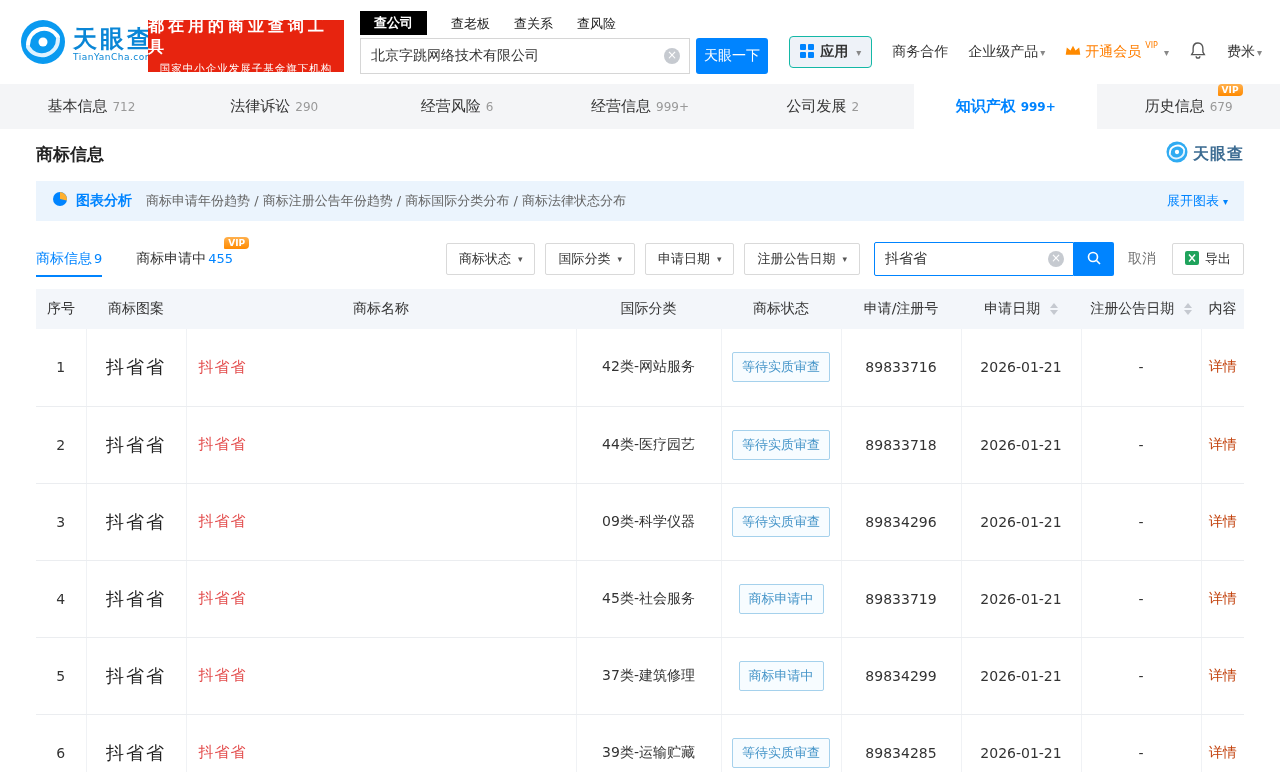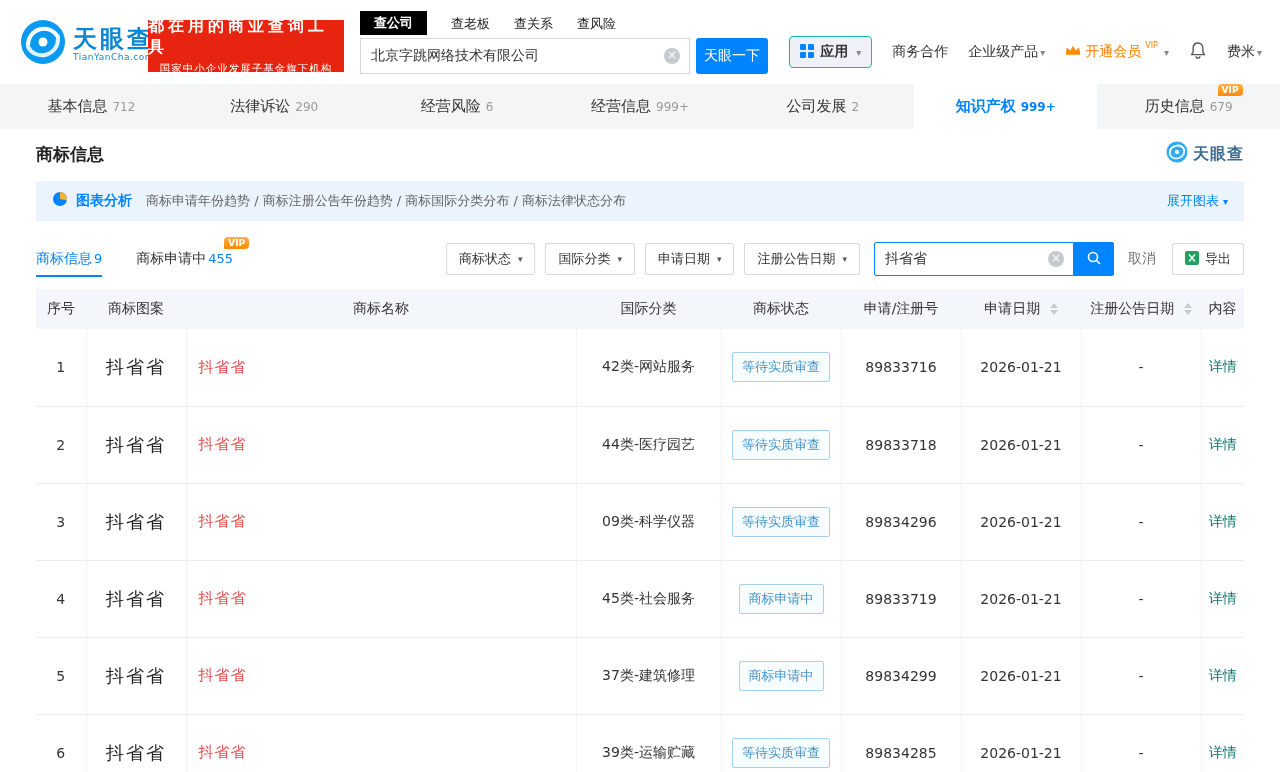--- a/index.html
+++ b/index.html
@@ -87,21 +87,21 @@
   table.tm-table { width:100%; border-collapse:collapse; margin-top:12px; table-layout:fixed; }
   .tm-table th { background:#f3f6fa; height:40px; font-weight:normal; font-size:14px; color:#333; }
   .tm-table td { height:77px; text-align:center; font-size:14px; color:#333; border-bottom:1px solid #ebedf0;
     border-right:1px solid #f0f2f5; }
   .tm-table td:last-child { border-right:none; }
   .tm-img { font-family:"DejaVu Serif","Liberation Serif",serif; font-size:18px; letter-spacing:2px; color:#222; }
   td.tm-name-cell { text-align:left; padding-left:12px; }
   .tm-name { color:#e34c4c; font-size:15px; letter-spacing:1px; cursor:pointer; }
   .status-badge { display:inline-block; border:1px solid #a5d1ec; color:#4695c9; background:#f7fcff;
     font-size:13px; padding:5px 9px; border-radius:2px; }
-  .detail-link { color:#0f766e; cursor:pointer; }
+  .detail-link { color:#c2410c; cursor:pointer; }
   .sort { display:inline-flex; flex-direction:column; margin-left:5px; vertical-align:middle; gap:2px; }
   .sort i { display:block; width:0; height:0; border-left:4px solid transparent; border-right:4px solid transparent; }
   .sort .up { border-bottom:5px solid #c5c9d0; }
   .sort .down { border-top:5px solid #c5c9d0; }
 </style>
 </head>
 <body>
 
 <header class="topbar">
   <div class="logo">

